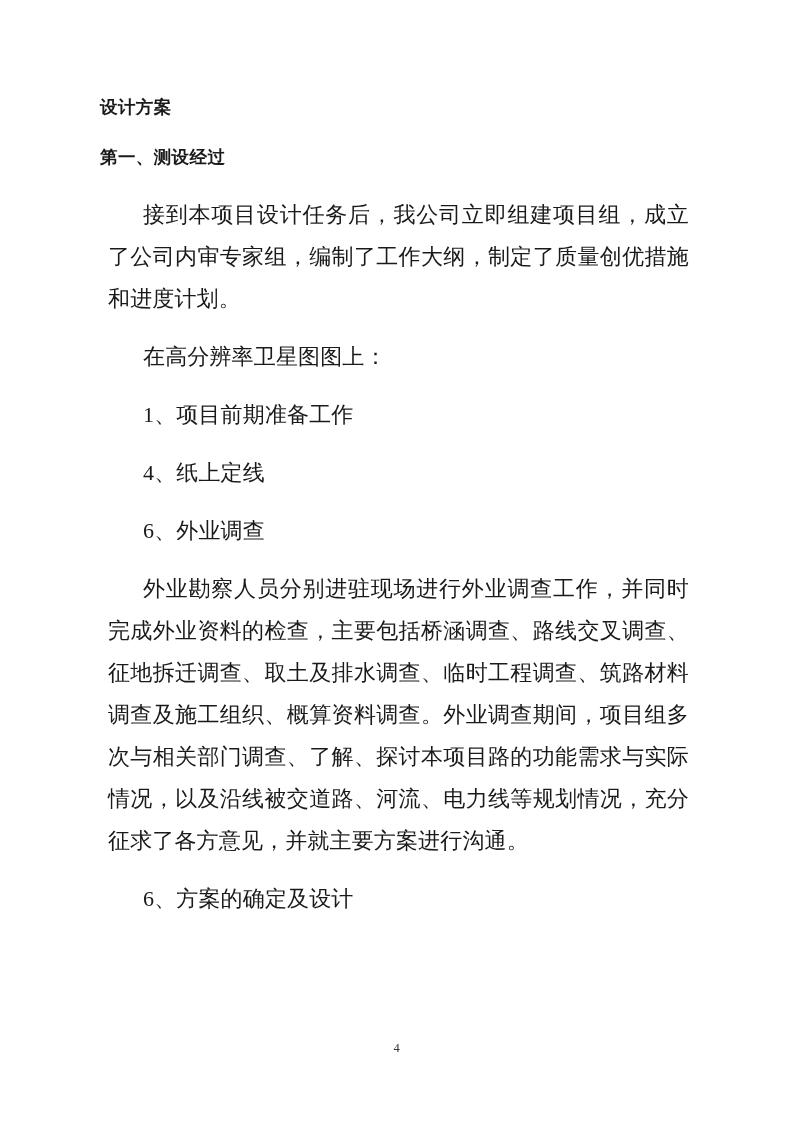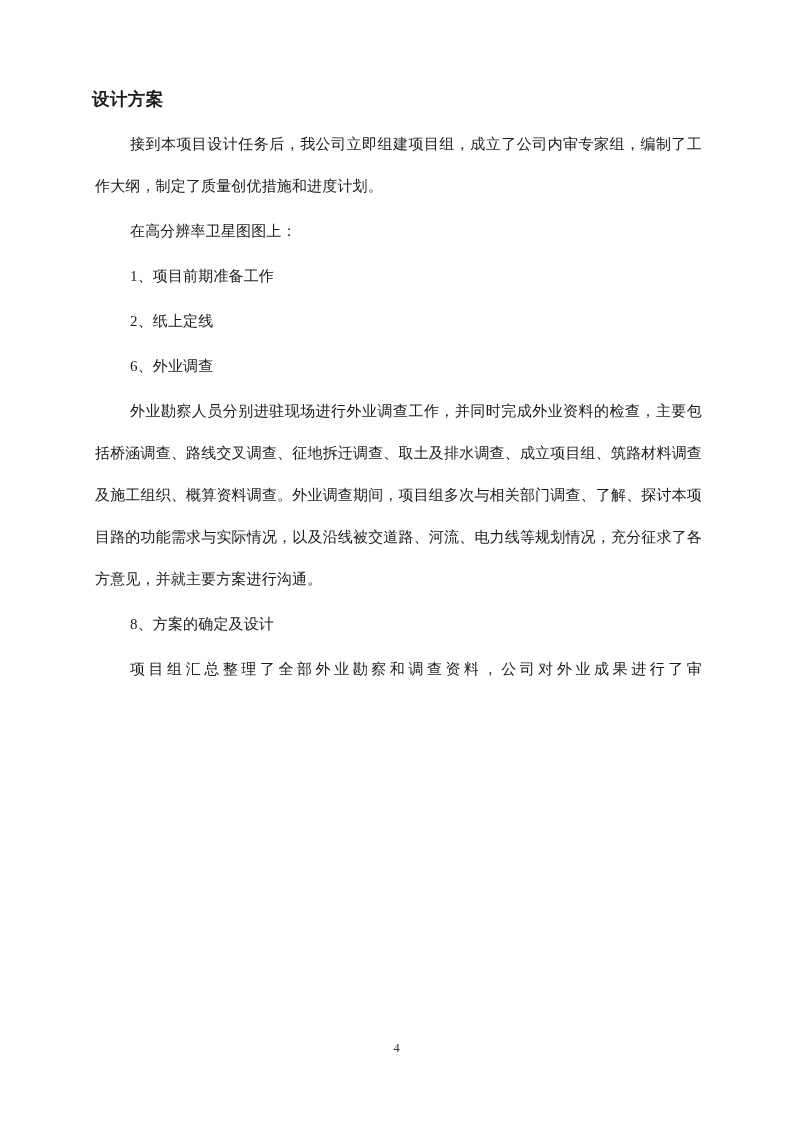--- a/index.html
+++ b/index.html
@@ -30,33 +30,33 @@
   }
 
   
   .heading {
     font-weight: bold;
     font-size: 17.5px;
     line-height: 42px;
     letter-spacing: 0.4px;
     text-align: left;
     white-space: pre;
-    margin: 0;
+    margin: 8px;
   }
 
   .heading-1 { margin-bottom: 0px; }
 
   
   .para {
-    font-size: 15px;
+    font-size: 22px;
     line-height: 42px;
     text-align: justify;
     text-justify: inter-ideograph;
     text-align-last: left;
-    margin: 3px;
+    margin: 16px;
     letter-spacing: 0.15px;
   }
 
   .para.indent    { text-indent: 35px; }
   .para.list      { text-indent: 35px; }
 
   
   .para.cutoff { text-align-last: justify; }
 
   
@@ -75,37 +75,37 @@
 </head>
 <body>
 
 <div class="page">
 
   <div class="content">
 
     <p class="heading heading-1">设计方案</p>
 
 
+    <p class="heading">第一、测设经过</p>
 
     <p class="para indent">接到本项目设计任务后，我公司立即组建项目组，成立了公司内审专家组，编制了工作大纲，制定了质量创优措施和进度计划。</p>
 
     <p class="para indent">在高分辨率卫星图图上：</p>
 
     <p class="para list">1、项目前期准备工作</p>
 
 
 
-    <p class="para list">2、纸上定线</p>
+    <p class="para list">4、纸上定线</p>
 
 
     <p class="para list">6、外业调查</p>
 
-    <p class="para indent">外业勘察人员分别进驻现场进行外业调查工作，并同时完成外业资料的检查，主要包括桥涵调查、路线交叉调查、征地拆迁调查、取土及排水调查、成立项目组、筑路材料调查及施工组织、概算资料调查。外业调查期间，项目组多次与相关部门调查、了解、探讨本项目路的功能需求与实际情况，以及沿线被交道路、河流、电力线等规划情况，充分征求了各方意见，并就主要方案进行沟通。</p>
+    <p class="para indent">外业勘察人员分别进驻现场进行外业调查工作，并同时完成外业资料的检查，主要包括桥涵调查、路线交叉调查、征地拆迁调查、取土及排水调查、临时工程调查、筑路材料调查及施工组织、概算资料调查。外业调查期间，项目组多次与相关部门调查、了解、探讨本项目路的功能需求与实际情况，以及沿线被交道路、河流、电力线等规划情况，充分征求了各方意见，并就主要方案进行沟通。</p>
 
-    <p class="para list">8、方案的确定及设计</p>
+    <p class="para list">6、方案的确定及设计</p>
 
-    <p class="para indent cutoff">项目组汇总整理了全部外业勘察和调查资料，公司对外业成果进行了审</p>
 
   </div>
 
   <div class="page-number">4</div>
 
 </div>
 
 </body></html>

